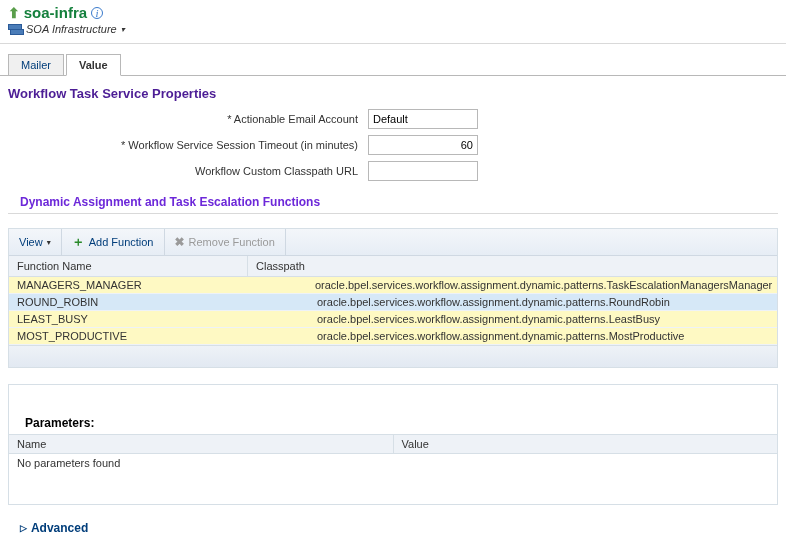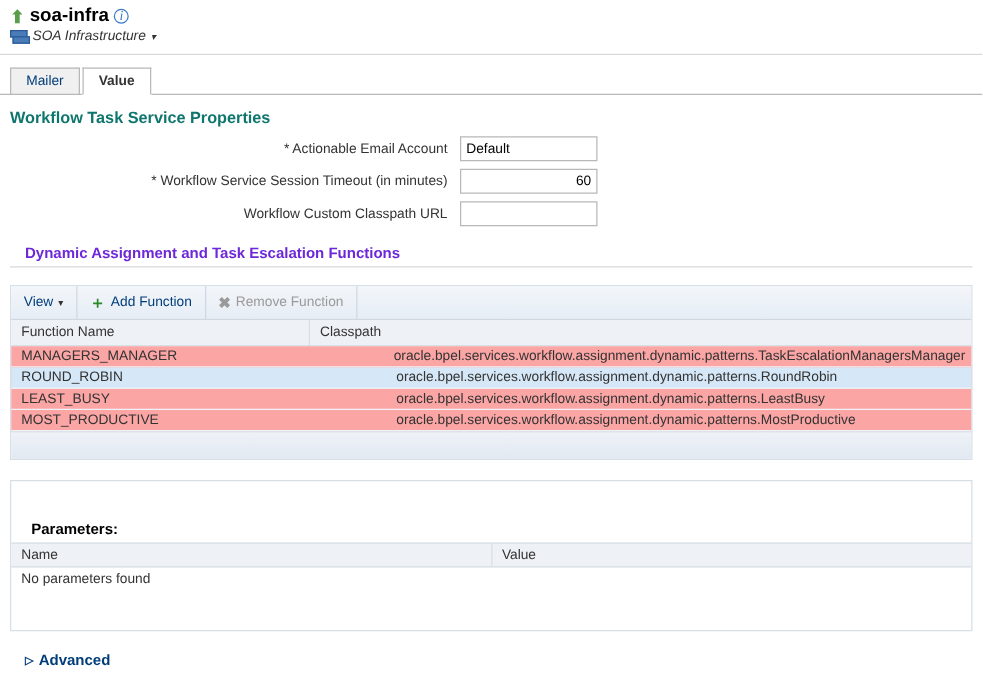--- a/index.html
+++ b/index.html
@@ -1,52 +1,52 @@
 <!DOCTYPE html>
 <html><head>
 <meta charset="utf-8">
 <style>
   * { box-sizing: border-box; margin: 0; padding: 0; }
   body { font-family: Tahoma, Arial, sans-serif; font-size: 11px; color: #333; background: #fff; width: 786px; }
   .header { padding: 4px 8px 2px 8px; }
   .title-row { display: flex; align-items: center; gap: 4px; }
   .up-arrow { color: #5a9e4b; font-size: 14px; font-weight: bold; }
-  .page-title { color: #000000; font-size: 15px; font-weight: bold; }
+  .page-title { color: #15803d; font-size: 15px; font-weight: bold; }
   .info-icon { color: #3b7bcc; font-size: 11px; border: 1px solid #3b7bcc; border-radius: 50%; width: 12px; height: 12px; display: inline-flex; align-items: center; justify-content: center; font-style: italic; font-family: serif; }
   .subtitle-row { display: flex; align-items: center; gap: 4px; margin-top: 2px; font-style: italic; }
   .stack-icon { width: 14px; height: 10px; display: inline-block; position: relative; }
   .stack-icon::before, .stack-icon::after { content: ""; position: absolute; width: 12px; height: 4px; background: #4a7cb8; border: 1px solid #2a5a98; }
   .stack-icon::before { top: 0; left: 0; }
   .stack-icon::after { top: 5px; left: 2px; }
   .dd-arrow { font-size: 8px; color: #333; }
   .divider { border-top: 1px solid #d9d9d9; margin-top: 6px; }
   .tabs { display: flex; margin: 10px 0 0 8px; }
   .tab { padding: 4px 12px; border: 1px solid #b8b8b8; background: #f0f0f0; color: #003d7a; cursor: pointer; border-bottom: 1px solid #b8b8b8; }
   .tab + .tab { margin-left: 2px; }
   .tab.active { background: #fff; font-weight: bold; color: #333; border-bottom: 1px solid #fff; position: relative; z-index: 2; }
   .tab-line { border-top: 1px solid #b8b8b8; margin-top: -1px; }
-  .section-title { color: #0f766e; font-size: 13px; font-weight: bold; padding: 10px 8px 8px 8px; }
+  .section-title { color: #4c1d95; font-size: 13px; font-weight: bold; padding: 10px 8px 8px 8px; }
   .form { padding: 0 8px; }
   .form-row { display: flex; align-items: center; margin-bottom: 6px; }
   .form-label { width: 360px; text-align: right; padding-right: 10px; color: #333; }
   .form-input { border: 1px solid #b8b8b8; padding: 2px 4px; font-size: 11px; height: 20px; width: 110px; font-family: inherit; }
   .form-input.num { text-align: right; }
   .subsection-title { color: #6d28d9; font-size: 12px; font-weight: bold; padding: 8px 8px 4px 20px; }
   .sub-line { border-top: 1px solid #d9d9d9; margin: 0 8px 14px 8px; }
   .panel { margin: 0 8px; border: 1px solid #d6dfe6; }
   .toolbar { display: flex; align-items: center; background: linear-gradient(#f3f6fa, #e6edf5); border-bottom: 1px solid #cfd8e2; }
   .tb-item { display: flex; align-items: center; gap: 4px; padding: 4px 10px; border-right: 1px solid #cfd8e2; height: 26px; }
   .tb-item.clickable { cursor: pointer; color: #003d7a; }
   .tb-item.disabled { color: #9a9a9a; }
   .plus-icon { color: #2a8a2a; font-weight: bold; font-size: 13px; }
   .x-icon { color: #9a9a9a; font-weight: bold; font-size: 12px; }
   .theaders { display: flex; background: #eef2f7; border-bottom: 1px solid #d6dfe6; }
   .th { padding: 4px 8px; font-weight: normal; color: #333; }
   .th1 { width: 239px; border-right: 1px solid #d6dfe6; }
-  .tbody { background: #fca5a5; }
+  .tbody { background: #fef9c3; }
   .trow { display: flex; border-bottom: 1px solid #eef2f7; }
   .trow.sel { background: #d6e8f7; }
   .td { padding: 2px 8px; white-space: nowrap; overflow: hidden; }
   .td1 { width: 300px; }
   .spacer-bar { height: 22px; background: linear-gradient(#eef2f7, #e2e9f2); border-top: 1px solid #d6dfe6; }
   .params-box { margin: 16px 8px 0 8px; border: 1px solid #d6dfe6; }
   .params-title { color: #000000; font-size: 12px; font-weight: bold; padding: 8px 10px 4px 16px; margin-top: 23px; }
   .params-headers { display: flex; background: #eef2f7; border-top: 1px solid #d6dfe6; border-bottom: 1px solid #d6dfe6; }
   .ph { padding: 3px 8px; flex: 1; }
   .ph + .ph { border-left: 1px solid #d6dfe6; }

